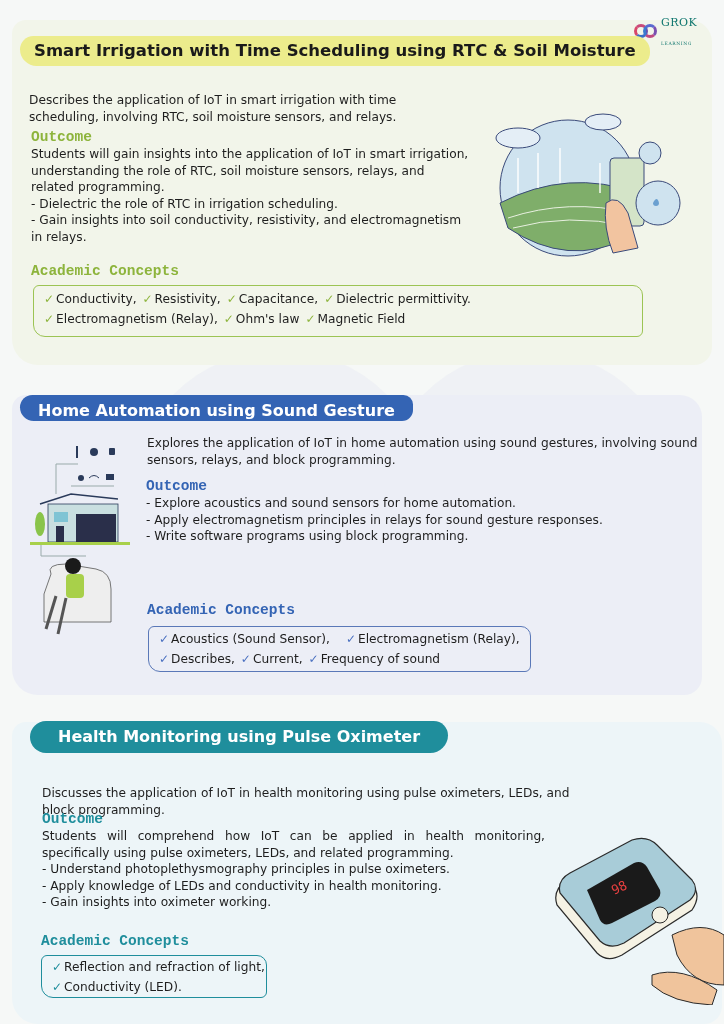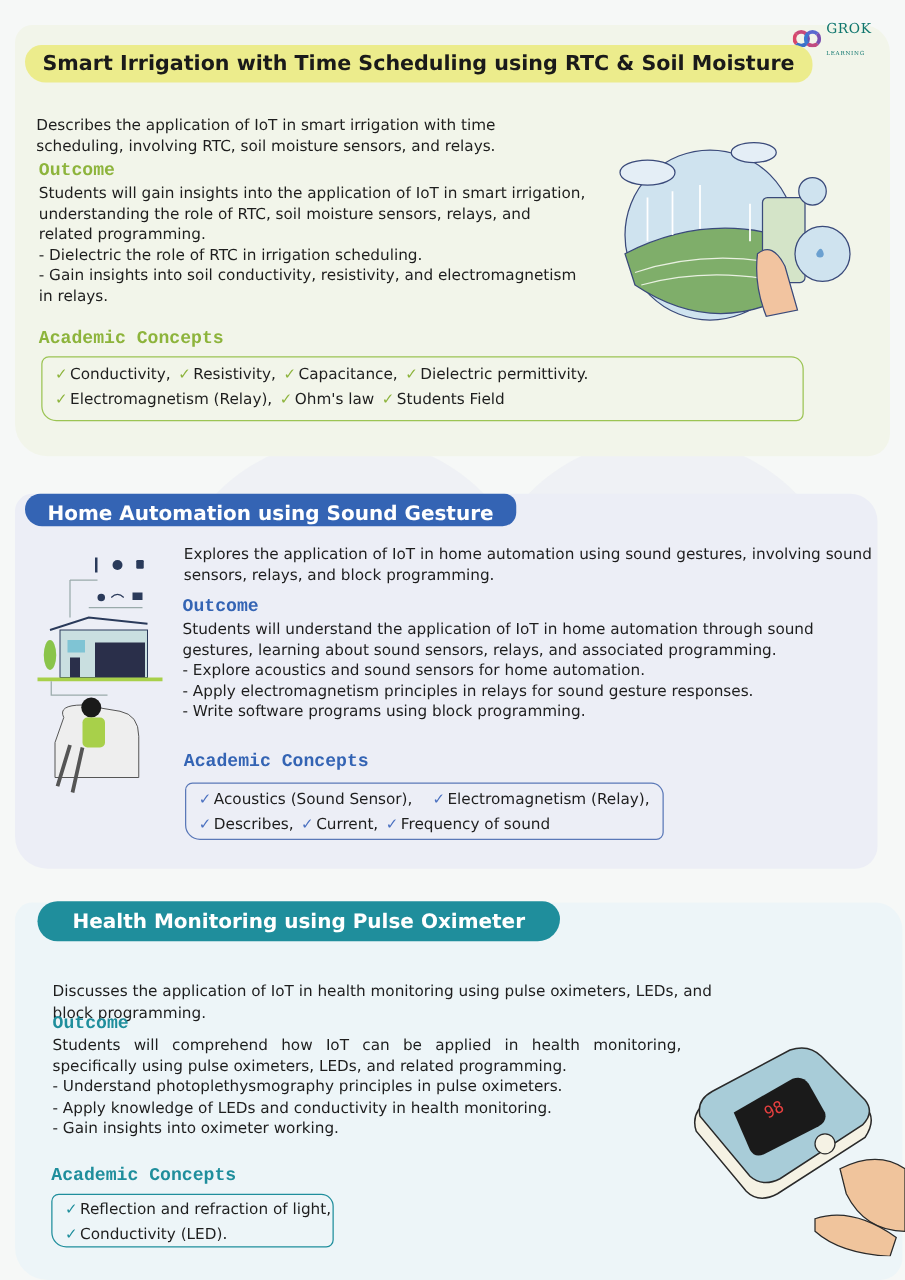--- a/index.html
+++ b/index.html
@@ -141,21 +141,21 @@
     <span class="concept-item">
         <span class="check check-green">✓</span>
         <span>Electromagnetism (Relay),</span>
       </span>
     <span class="concept-item">
         <span class="check check-green">✓</span>
         <span>Ohm's law</span>
       </span>
     <span class="concept-item">
         <span class="check check-green">✓</span>
-        <span>Students Field</span>
+        <span>Magnetic Field</span>
       </span>
   </div>
 </div>
 
 <svg class="illus" style="left:478px;top:108px;" width="210" height="150" viewBox="0 0 210 150">
   <circle cx="90" cy="80" r="68" fill="#cfe3ef" stroke="#3a4a7a" stroke-width="1"></circle>
   <path d="M22 95 Q90 60 160 85 L150 130 Q90 160 30 120 Z" fill="#7fae6a" stroke="#3a4a7a" stroke-width="1"></path>
   <path d="M30 110 Q90 90 155 105" stroke="#e8f0e0" fill="none" stroke-width="1"></path>
   <path d="M35 120 Q90 105 150 118" stroke="#e8f0e0" fill="none" stroke-width="1"></path>
   <ellipse cx="40" cy="30" rx="22" ry="10" fill="#e4eef6" stroke="#3a4a7a" stroke-width="1"></ellipse>
@@ -174,21 +174,20 @@
 </svg>
 
 <div class="title-pill t2">Home Automation using Sound Gesture</div>
 
 <div class="block" style="left:147px;top:435px;width:560px;">
   <p>Explores the application of IoT in home automation using sound gestures, involving sound sensors, relays, and block programming.</p>
 </div>
 
 <div class="block" style="left:146px;top:477px;width:560px;">
   <div class="heading h-blue">Outcome</div>
-  <p>Students will understand the application of IoT in home automation through sound gestures, learning about sound sensors, relays, and associated programming.</p>
   <p>- Explore acoustics and sound sensors for home automation.</p>
   <p>- Apply electromagnetism principles in relays for sound gesture responses.</p>
   <p>- Write software programs using block programming.</p>
 </div>
 
 <div class="block heading h-blue" style="left:147px;top:601px;">Academic Concepts</div>
 
 <div class="concepts c2">
   <div class="concept-row">
     <span class="concept-item" style="margin-right:16px;">

